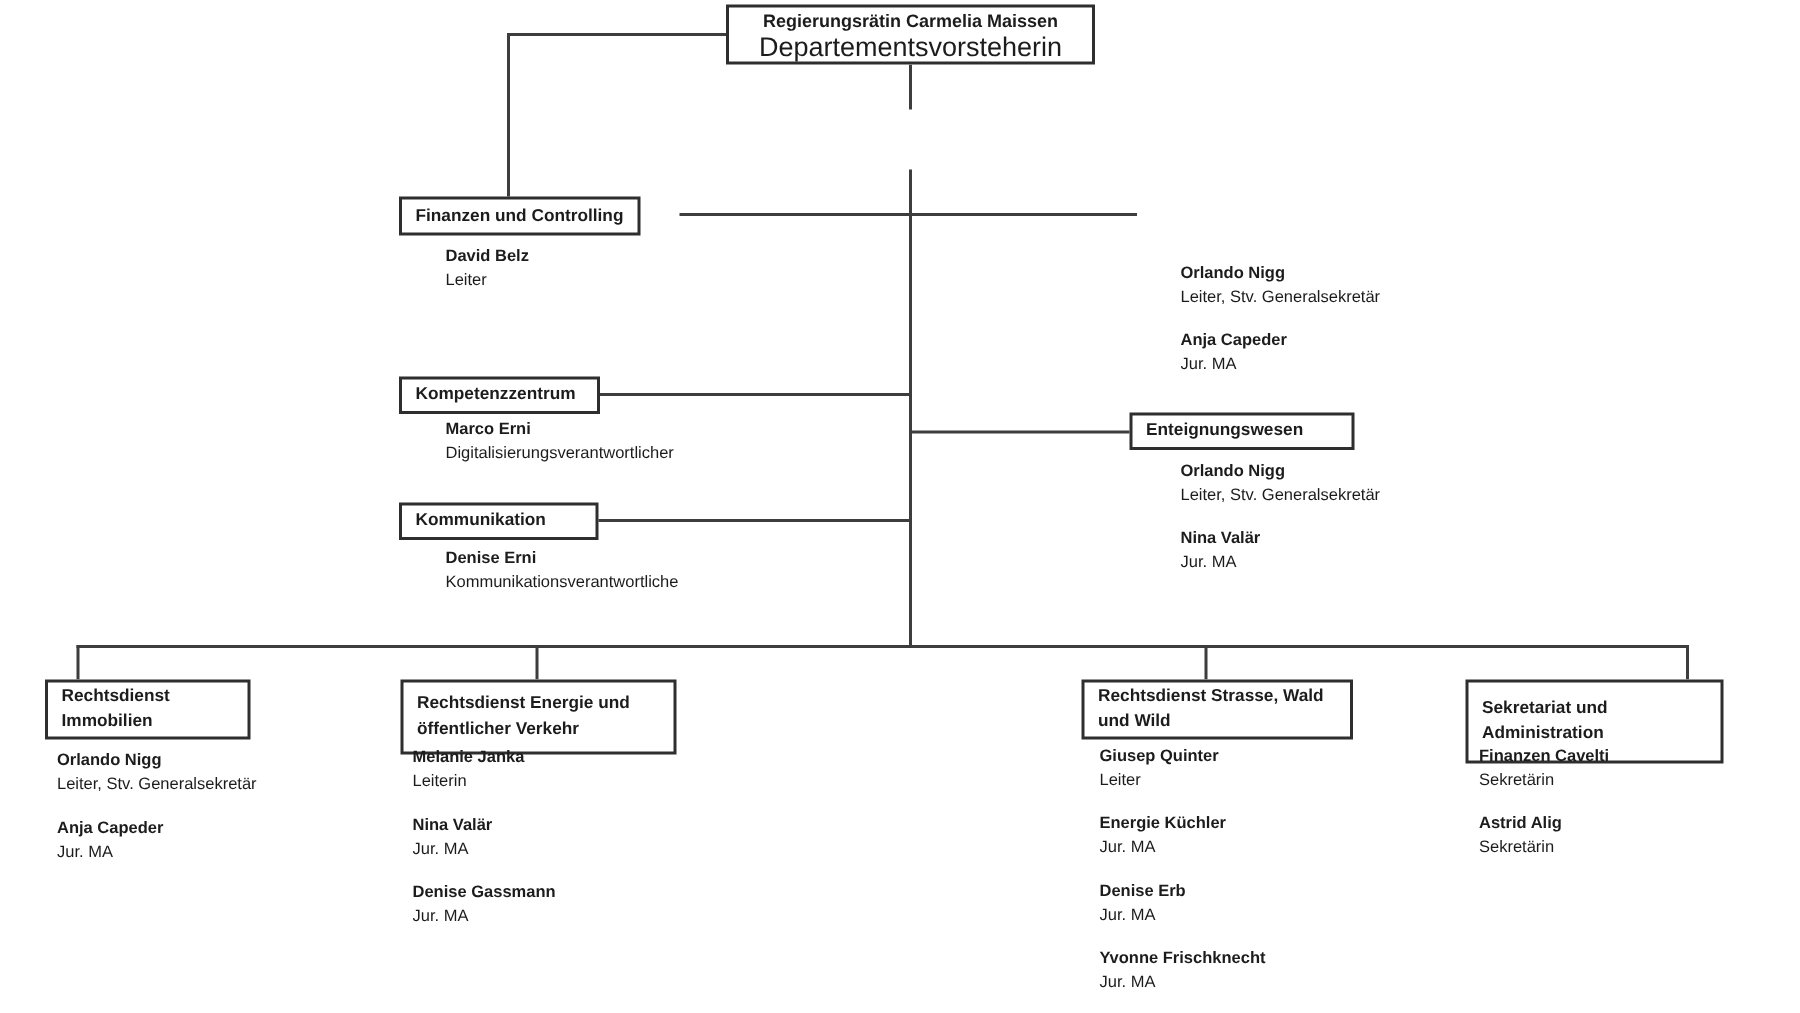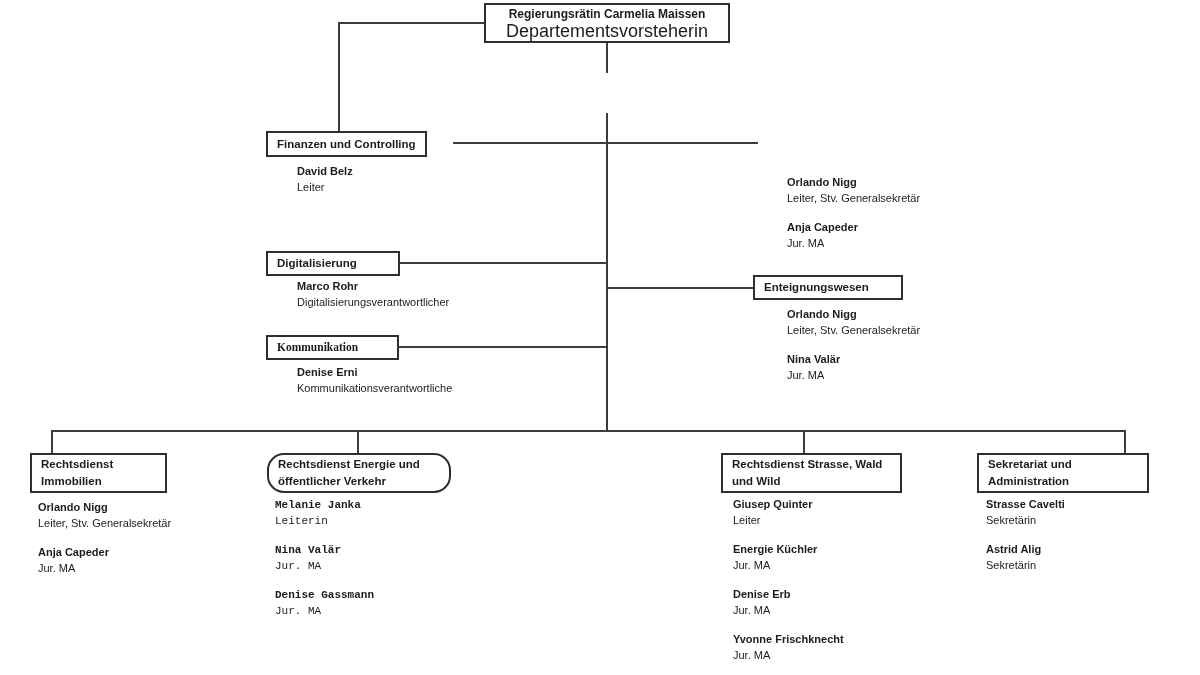--- a/index.html
+++ b/index.html
@@ -97,64 +97,64 @@
     <div class="staff">
       <div class="staff-name">Orlando Nigg</div>
       <div class="staff-role">Leiter, Stv. Generalsekretär</div>
     </div>
     <div class="staff">
       <div class="staff-name">Anja Capeder</div>
       <div class="staff-role">Jur. MA</div>
     </div>
   </div>
 
-  <div class="node unit-box" style="left:266px; top:251px; width:134px; height:25px;">Digitalisierung</div>
+  <div class="node unit-box" style="left:266px; top:251px; width:134px; height:25px;">Kompetenzzentrum</div>
   <div class="staff-list" style="left:297px; top:278px;">
     <div class="staff">
-      <div class="staff-name">Marco Rohr</div>
+      <div class="staff-name">Marco Erni</div>
       <div class="staff-role">Digitalisierungsverantwortlicher</div>
     </div>
   </div>
 
   <div class="node unit-box" style="left:753px; top:275px; width:150px; height:25px;">Enteignungswesen</div>
   <div class="staff-list" style="left:787px; top:306px;">
     <div class="staff">
       <div class="staff-name">Orlando Nigg</div>
       <div class="staff-role">Leiter, Stv. Generalsekretär</div>
     </div>
     <div class="staff">
       <div class="staff-name">Nina Valär</div>
       <div class="staff-role">Jur. MA</div>
     </div>
   </div>
 
-  <div class="node unit-box" style="left:266px; top:335px; width:133px; height:25px;font-family:Liberation Serif, serif;">Kommunikation</div>
+  <div class="node unit-box" style="left:266px; top:335px; width:133px; height:25px;">Kommunikation</div>
   <div class="staff-list" style="left:297px; top:364px;">
     <div class="staff">
       <div class="staff-name">Denise Erni</div>
       <div class="staff-role">Kommunikationsverantwortliche</div>
     </div>
   </div>
 
   <div class="node unit-box" style="left:30px; top:453px; width:137px; height:40px;">Rechtsdienst
 Immobilien</div>
   <div class="staff-list" style="left:38px; top:499px;">
     <div class="staff">
       <div class="staff-name">Orlando Nigg</div>
       <div class="staff-role">Leiter, Stv. Generalsekretär</div>
     </div>
     <div class="staff">
       <div class="staff-name">Anja Capeder</div>
       <div class="staff-role">Jur. MA</div>
     </div>
   </div>
 
-  <div class="node unit-box" style="left:267px; top:453px; width:184px; height:40px;border-radius:17px;">Rechtsdienst Energie und
+  <div class="node unit-box" style="left:267px; top:453px; width:184px; height:50px;">Rechtsdienst Energie und
 öffentlicher Verkehr</div>
-  <div class="staff-list" style="left:275px; top:497px;font-family:Liberation Mono, monospace;">
+  <div class="staff-list" style="left:275px; top:497px;">
     <div class="staff">
       <div class="staff-name">Melanie Janka</div>
       <div class="staff-role">Leiterin</div>
     </div>
     <div class="staff">
       <div class="staff-name">Nina Valär</div>
       <div class="staff-role">Jur. MA</div>
     </div>
     <div class="staff">
       <div class="staff-name">Denise Gassmann</div>
@@ -176,25 +176,25 @@
     <div class="staff">
       <div class="staff-name">Denise Erb</div>
       <div class="staff-role">Jur. MA</div>
     </div>
     <div class="staff">
       <div class="staff-name">Yvonne Frischknecht</div>
       <div class="staff-role">Jur. MA</div>
     </div>
   </div>
 
-  <div class="node unit-box" style="left:977px; top:453px; width:172px; height:40px;">Sekretariat und
+  <div class="node unit-box" style="left:977px; top:453px; width:172px; height:56px;">Sekretariat und
 Administration</div>
   <div class="staff-list" style="left:986px; top:496px;">
     <div class="staff">
-      <div class="staff-name">Strasse Cavelti</div>
+      <div class="staff-name">Finanzen Cavelti</div>
       <div class="staff-role">Sekretärin</div>
     </div>
     <div class="staff">
       <div class="staff-name">Astrid Alig</div>
       <div class="staff-role">Sekretärin</div>
     </div>
   </div>
 
 </div>
 

